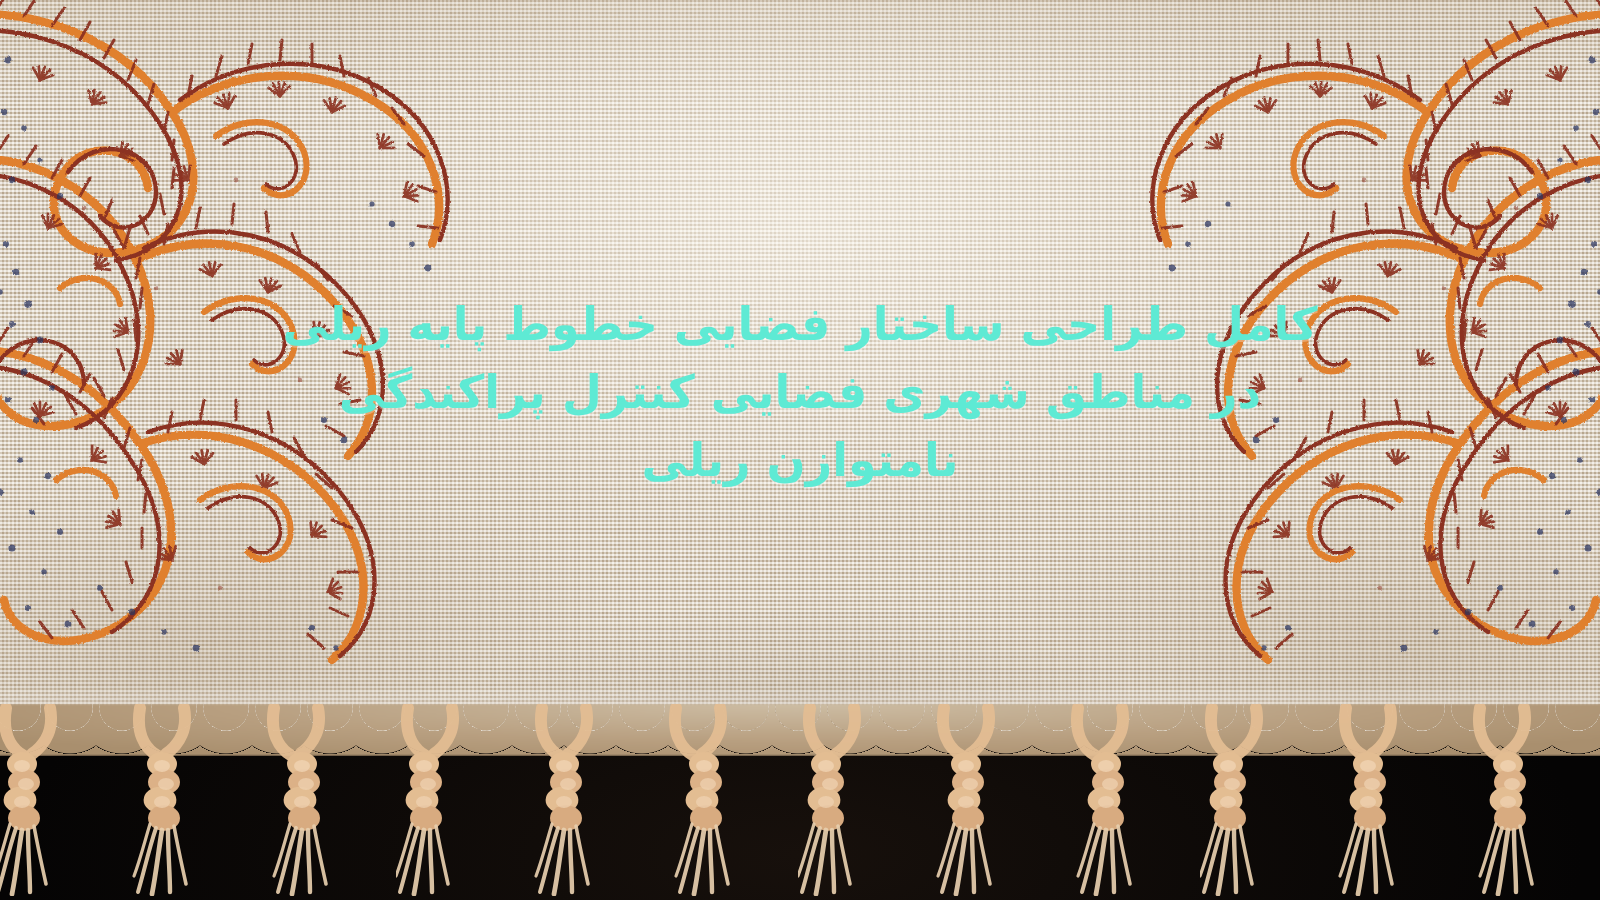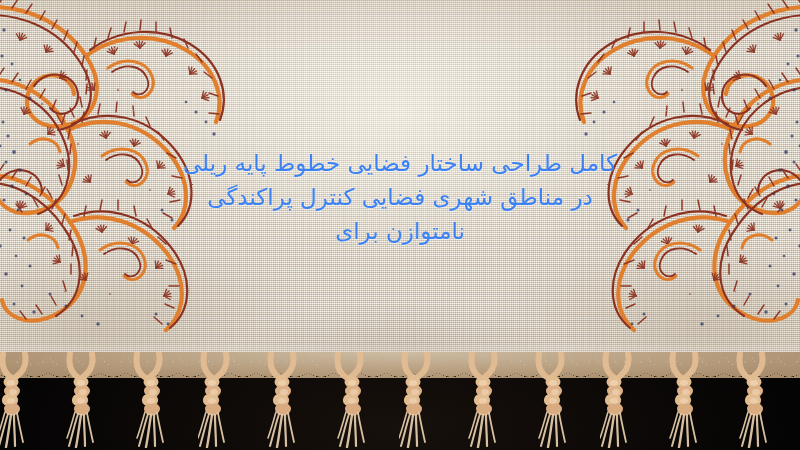--- a/index.html
+++ b/index.html
@@ -95,24 +95,24 @@
     position: absolute;
     left: 0; right: 0;
     top: 146px;
     text-align: center;
     direction: rtl;
     z-index: 6;
   }
   .title-line {
     display: block;
     font-family: "DejaVu Sans", sans-serif;
-    font-weight: 400;
+    font-weight: 700;
     font-size: 23px;
     line-height: 34px;
-    color: #3b82f6;
+    color: #5eead4;
     letter-spacing: 0px;
     text-shadow: 0 1px 0 rgba(255,255,255,.30);
     white-space: nowrap;
   }
 
   
   .fringe {
     position: absolute;
     left: 0; top: 352px;
     width: 800px; height: 98px;
@@ -666,21 +666,21 @@
           <circle cx="160" cy="196" r="1.1"></circle>
         <circle cx="60" cy="200" r="1.2"></circle>
           <circle cx="120" cy="300" r="1.1"></circle>
       </g>
     </g>
   </svg>
 
   <div class="title-block">
     <span class="title-line">کامل طراحی ساختار فضایی خطوط پایه ریلی</span>
     <span class="title-line">در مناطق شهری فضایی کنترل پراکندگی</span>
-    <span class="title-line">نامتوازن برای</span>
+    <span class="title-line">نامتوازن ریلی</span>
   </div>
 
   <div class="fringe" id="fringe">
       <div class="tassel" style="left: -3px;"><svg viewBox="0 0 34 96" width="34" height="96">
           <path d="M6,2 C4,14 8,22 15,26" fill="none" stroke="#e3bd92" stroke-width="6" stroke-linecap="round" opacity=".95"></path>
           <path d="M28,2 C30,12 26,20 19,25" fill="none" stroke="#e3bd92" stroke-width="6" stroke-linecap="round" opacity=".95"></path>
           <g transform="translate(14,0)">
             <ellipse cx="0" cy="30" rx="7.5" ry="6" fill="#e3bd92"></ellipse>
             <ellipse cx="1" cy="39" rx="8" ry="6.4" fill="#dcb187"></ellipse>
             <ellipse cx="-1" cy="48" rx="8.2" ry="6.6" fill="#e3bd92"></ellipse>

